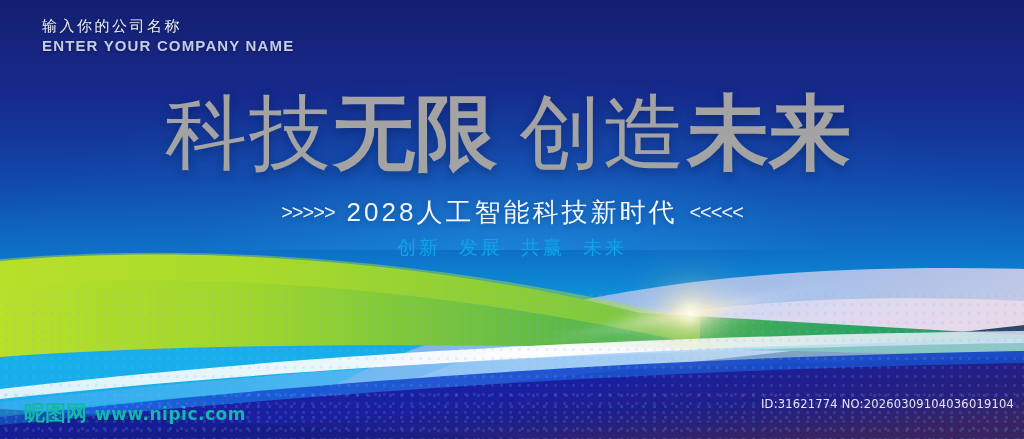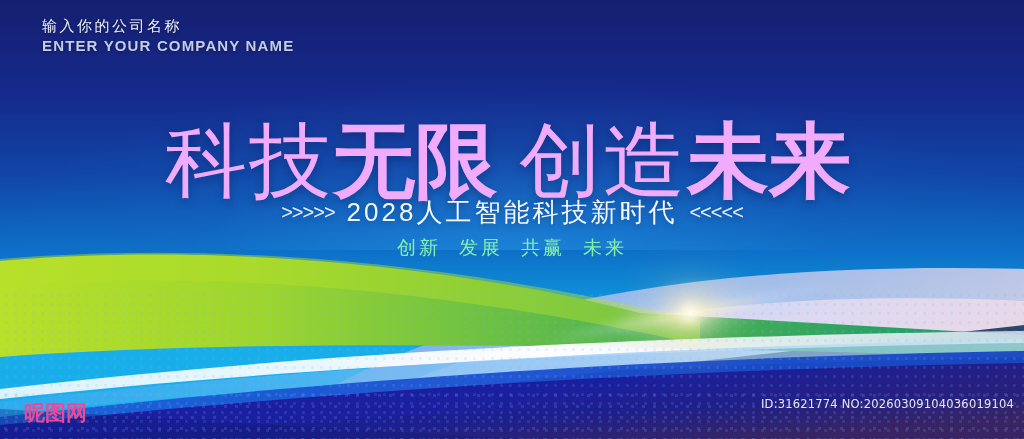--- a/index.html
+++ b/index.html
@@ -105,24 +105,23 @@
     font-weight:300;
   }
   .slogan-top .sep{color:#c3d3ee;opacity:.9;font-weight:300;}
 
   .headline{
     position:absolute;left:0;right:8px;top:92px;
     text-align:center;
     white-space:nowrap;
     font-size:82px;
     line-height:1;
-    color:#f0abfc;
+    color:#a3a3a3;
     letter-spacing:1px;
     text-shadow:0 3px 10px rgba(5,20,70,.38);
-    margin-top:28px;
   }
   .headline .thin{font-weight:300;letter-spacing:2px;}
   .headline .fat{font-weight:700;letter-spacing:0px;}
   .headline .gap{display:inline-block;width:22px;}
 
   .subline{
     position:absolute;left:0;right:0;top:195px;
     text-align:center;
     color:#f2f7ff;
     font-size:26px;
@@ -132,32 +131,32 @@
   }
   .subline .arrows{
     font-size:20px;letter-spacing:-1px;color:#e6eeff;
     vertical-align:2px;
   }
   .subline .mid{margin:4px 12px;}
 
   .tagline{
     position:absolute;left:0;right:0;top:235px;
     text-align:center;
-    color:#86efac;
+    color:#0ea5e9;
     font-size:19px;
     font-weight:300;
     letter-spacing:3px;
   }
   .tagline span{margin:0 9px;}
 
   
   .wm{
     position:absolute;left:24px;bottom:12px;
     display:flex;align-items:baseline;gap:8px;
-    color:#ec4899;
+    color:#14b8a6;
   }
   .wm .logo{
     font-size:21px;font-weight:700;letter-spacing:0px;
     font-family:"DejaVu Sans","Liberation Sans",sans-serif;
   }
   .wm .url{
     font-size:17px;font-weight:700;letter-spacing:.5px;
     font-family:"DejaVu Sans","Liberation Sans",sans-serif;
   }
   .idbar{
@@ -270,17 +269,18 @@
   <div class="subline">
     <span class="arrows">&gt;&gt;&gt;&gt;&gt;</span><span class="mid">2028人工智能科技新时代</span><span class="arrows">&lt;&lt;&lt;&lt;&lt;</span>
   </div>
 
   <div class="tagline">
     <span>创新</span><span>发展</span><span>共赢</span><span>未来</span>
   </div>
 
   <div class="wm">
     <span class="logo">昵图网</span>
+    <span class="url">www.nipic.com</span>
   </div>
 
   <div class="idbar">ID:31621774 NO:20260309104036019104</div>
 
 </div>
 
 </body></html>

